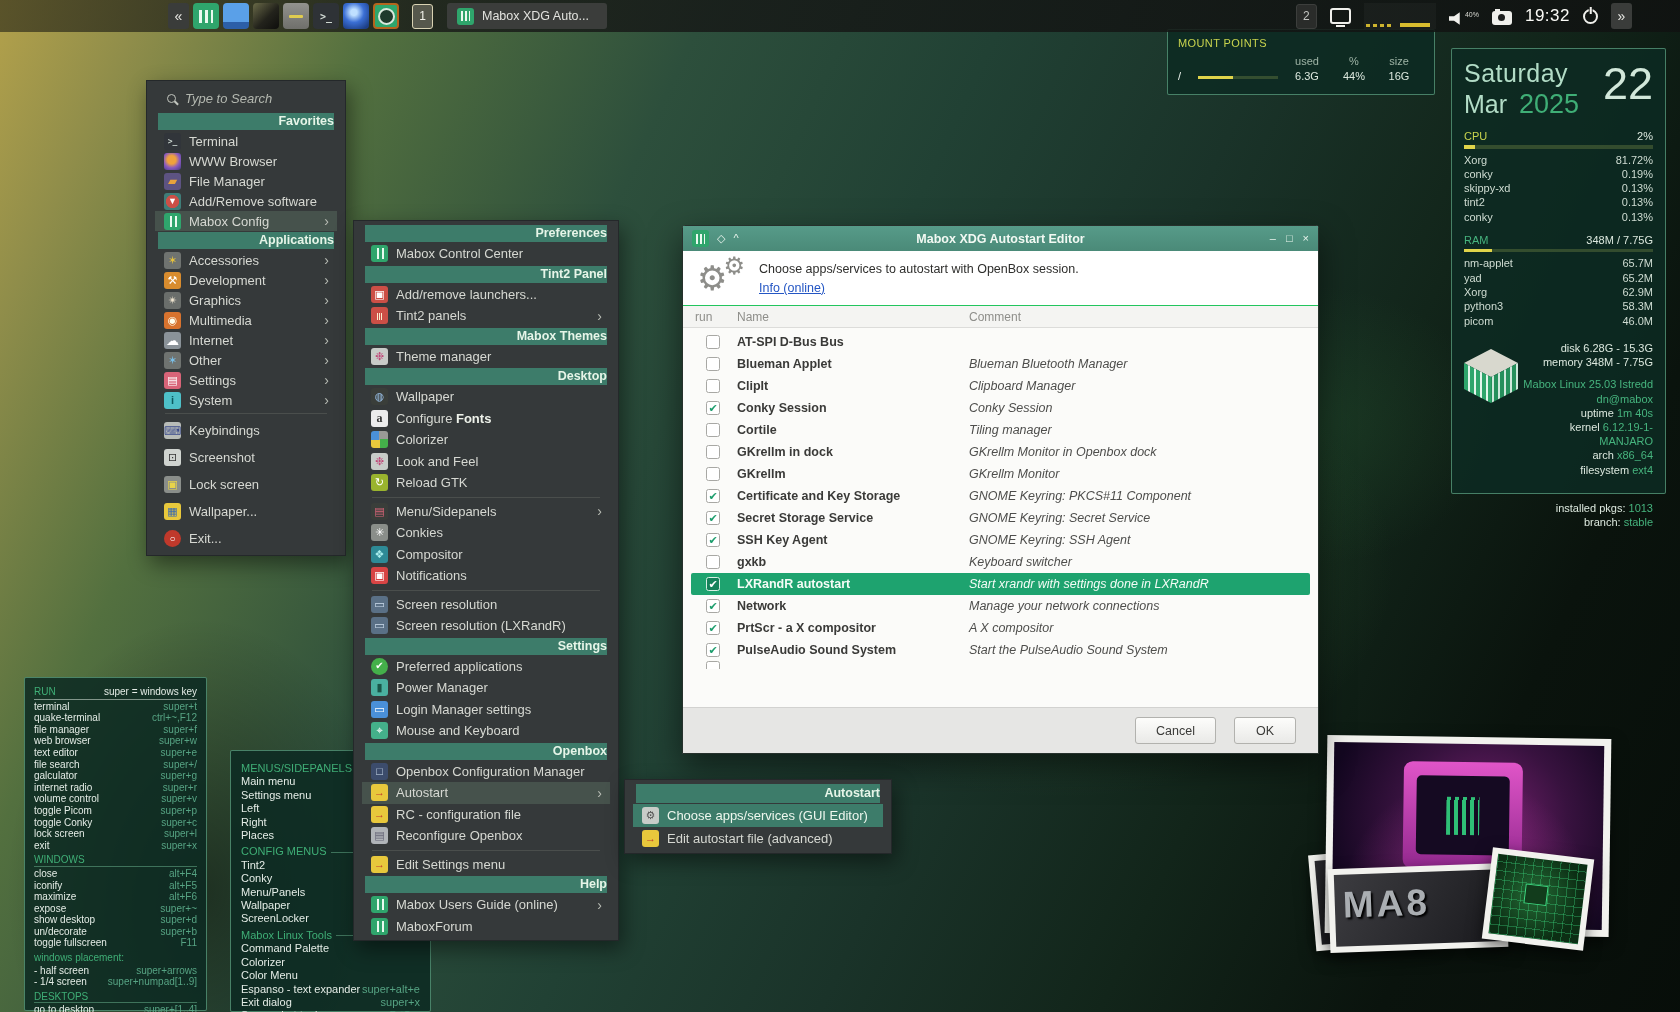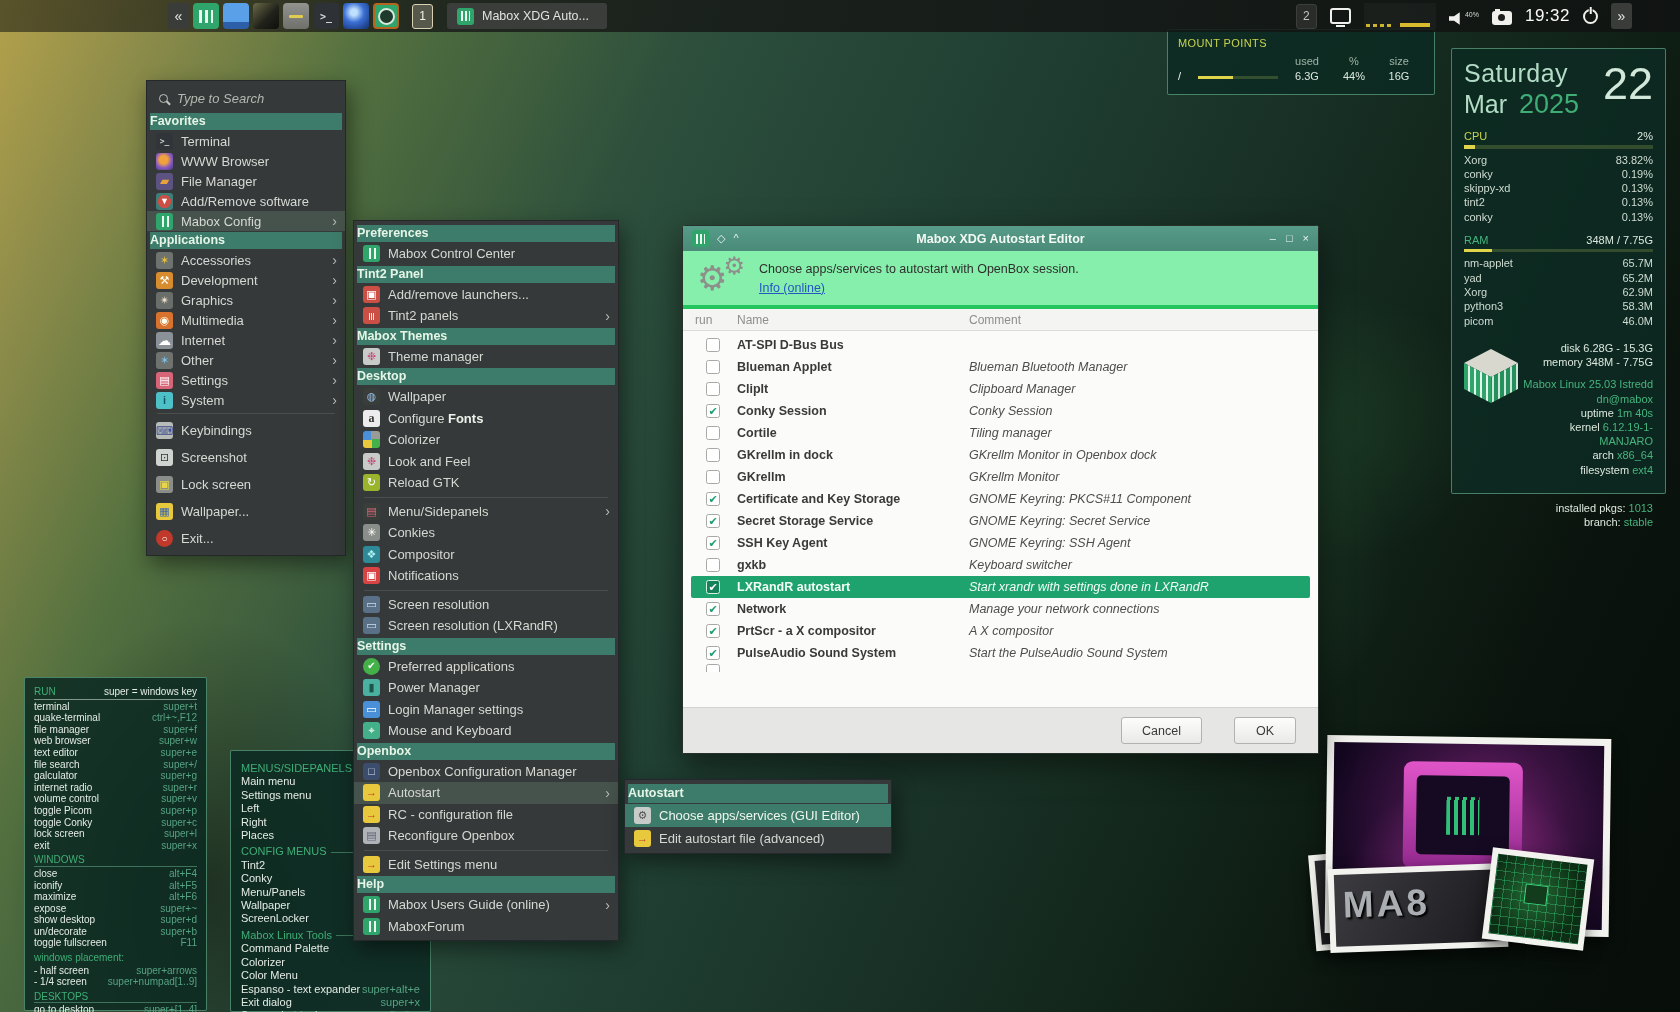--- a/index.html
+++ b/index.html
@@ -126,50 +126,50 @@
     radial-gradient(circle at 45% 45%,#1d5a2c 0 20%,#0c2e14 70%)}
   #photo-circuit .chip{position:absolute;left:34%;top:32%;width:26%;height:26%;background:#123c1c;border:1px solid #3fdc82}
 
   
   #editor{position:absolute;left:682px;top:225px;width:637px;height:529px;z-index:20;background:#e9e9e7;border:1px solid #26312c;box-shadow:0 12px 32px rgba(0,0,0,.5);display:flex;flex-direction:column;border-radius:3px 3px 0 0}
   .titlebar{height:25px;flex:0 0 25px;background:linear-gradient(#579b89,#4a8a78);display:flex;align-items:center;padding:0 9px;color:#dff0e4}
   .tb-left{display:flex;gap:8px;align-items:center;width:70px}
   .tb-glyph{font-size:11px;line-height:1;color:#e8f4ec}
   .tb-title{flex:1;text-align:center;font-weight:700;font-size:12.5px;color:#f2f9f3}
   .tb-right{display:flex;gap:10px;font-size:12px;width:70px;justify-content:flex-end}
-  .w-header{background:#86efac;border-bottom:4px solid #22c55e;display:flex;align-items:center;gap:16px;padding:5px 14px;flex:0 0 54px}
+  .w-header{background:#ffffff;border-bottom:1px solid #22c55e;display:flex;align-items:center;gap:16px;padding:5px 14px;flex:0 0 54px}
   .gears{position:relative;width:46px;height:44px;color:#8e8e8a;flex:0 0 46px}
   .gear1::before{content:"⚙";font-size:34px;position:absolute;left:0;top:2px;font-family:"DejaVu Sans",sans-serif}
   .gear2::before{content:"⚙";font-size:24px;position:absolute;right:-2px;top:-4px;font-family:"DejaVu Sans",sans-serif}
   .w-sub{font-size:12.5px;color:#2e2e2c;line-height:17px}
   .w-link{color:#2456c4;text-decoration:underline;font-size:12.5px;cursor:pointer}
   .w-cols{display:grid;grid-template-columns:46px 232px 1fr;padding:0 8px;height:22px;flex:0 0 22px;align-items:center;background:#f4f4f2;border-bottom:1px solid #dcdcda;color:#8e8e8a;font-size:12px}
   .w-cols .c-run{padding-left:4px}
   .w-list{flex:1;background:#fbfbf9;overflow:hidden;padding:3px 8px 0}
   .row{display:grid;grid-template-columns:46px 232px 1fr;height:22px;align-items:center}
   .row .cb{width:14px;height:14px;border:1px solid #a8a8a4;border-radius:2.5px;background:#fff;margin-left:15px;display:flex;align-items:center;justify-content:center;font-size:11px;color:#1e9e6e;line-height:1}
   .row .nm{font-weight:700;color:#3a3a38;font-size:12.5px;white-space:nowrap}
   .row .cm{font-style:italic;color:#4e4e4c;font-size:12.5px;white-space:nowrap}
   .row.sel{background:#1ea36f;border-radius:2px}
   .row.sel .nm,.row.sel .cm{color:#f4fcf6}
   .row.sel .cb{background:#15825a;border-color:#d8f0e4;color:#fff}
   .row.partial{height:8px;overflow:hidden}
-  .w-actions{flex:0 0 46px;background:#e6e6e4;border-top:1px solid #d2d2d0;display:flex;justify-content:flex-end;align-items:center;gap:32px;padding:0 22px}
+  .w-actions{flex:0 0 46px;background:#e6e6e4;border-top:1px solid #d2d2d0;display:flex;justify-content:flex-end;align-items:center;gap:18px;padding:0 22px}
   .gtk-btn{min-width:62px;height:27px;background:linear-gradient(#fdfdfb,#e9e9e7);border:1px solid #b2b2ae;border-radius:3px;font-size:12.5px;color:#3a3a38;padding:0 16px;font-family:inherit}
   .gtk-btn.wide{padding:0 20px}
 
   
-  .menu{position:absolute;background:#35393a;border:1px solid #24282a;box-shadow:4px 8px 20px rgba(0,0,0,.45);color:#d6d8d2;font-size:13px;padding:3px 0;z-index:30}
+  .menu{position:absolute;background:#35393a;border:1px solid #24282a;box-shadow:4px 8px 20px rgba(0,0,0,.45);color:#d6d8d2;font-size:13px;padding:3px 8px;z-index:30}
   #menu-main{left:146px;top:80px;width:200px}
   #menu-config{left:353px;top:220px;width:266px}
   #menu-autostart{left:624px;top:779px;width:268px}
   .m-search{display:flex;align-items:center;gap:9px;height:28px;padding:0 12px;color:#b4b8b0;font-style:italic}
   .mag{width:9px;height:9px;border:1.6px solid #c2c6be;border-radius:50%;position:relative;flex:0 0 9px}
   .mag::after{content:"";position:absolute;width:5px;height:1.6px;background:#c2c6be;transform:rotate(45deg);right:-4px;bottom:-2px}
-  .m-header{margin:1px 3px;background:#3d7c6a;color:#e6f5e8;font-weight:700;text-align:left;height:17px;line-height:17px;font-size:12.5px}
+  .m-header{margin:1px 3px;background:#3d7c6a;color:#e6f5e8;font-weight:700;text-align:right;height:17px;line-height:17px;font-size:12.5px}
   .m-item{display:flex;align-items:center;gap:8px;padding:0 8px 0 9px;height:21px;white-space:nowrap}
   #menu-main .m-item{height:20px}
   #menu-main .m-item:nth-last-child(-n+5){height:27px}
   #menu-config .m-item{height:21.5px}
   #menu-autostart .m-item{height:23px}
   #menu-autostart .m-header{height:19px;line-height:19px}
   .m-item.hl{background:#46524c}
   #menu-autostart .m-item.hl{background:#3d7c6a;color:#eef7ee}
   .m-label{flex:1;overflow:hidden;text-overflow:ellipsis}
   .m-label b{font-weight:700;color:#eef2ea}
@@ -288,21 +288,21 @@
   <div class="cs-sec">
       <span class="lab-y">CPU</span>
       <span>2%</span>
     </div>
   <div class="bar cpu-bar">
       <i></i>
     </div>
   <div class="plist">
       <div class="prow">
         <span class="pname">Xorg</span>
-        <span class="pval">83.82%</span>
+        <span class="pval">81.72%</span>
       </div>
       <div class="prow">
         <span class="pname">conky</span>
         <span class="pval">0.19%</span>
       </div>
       <div class="prow">
         <span class="pname">skippy-xd</span>
         <span class="pval">0.13%</span>
       </div>
       <div class="prow">

